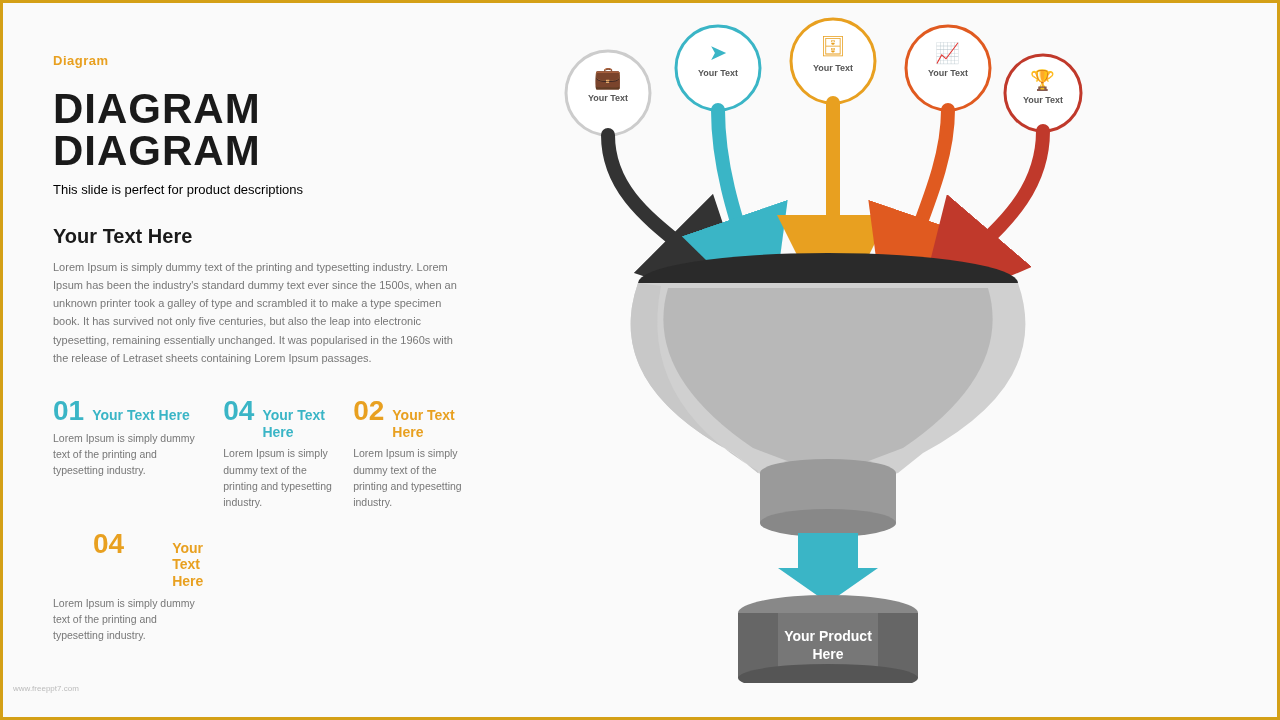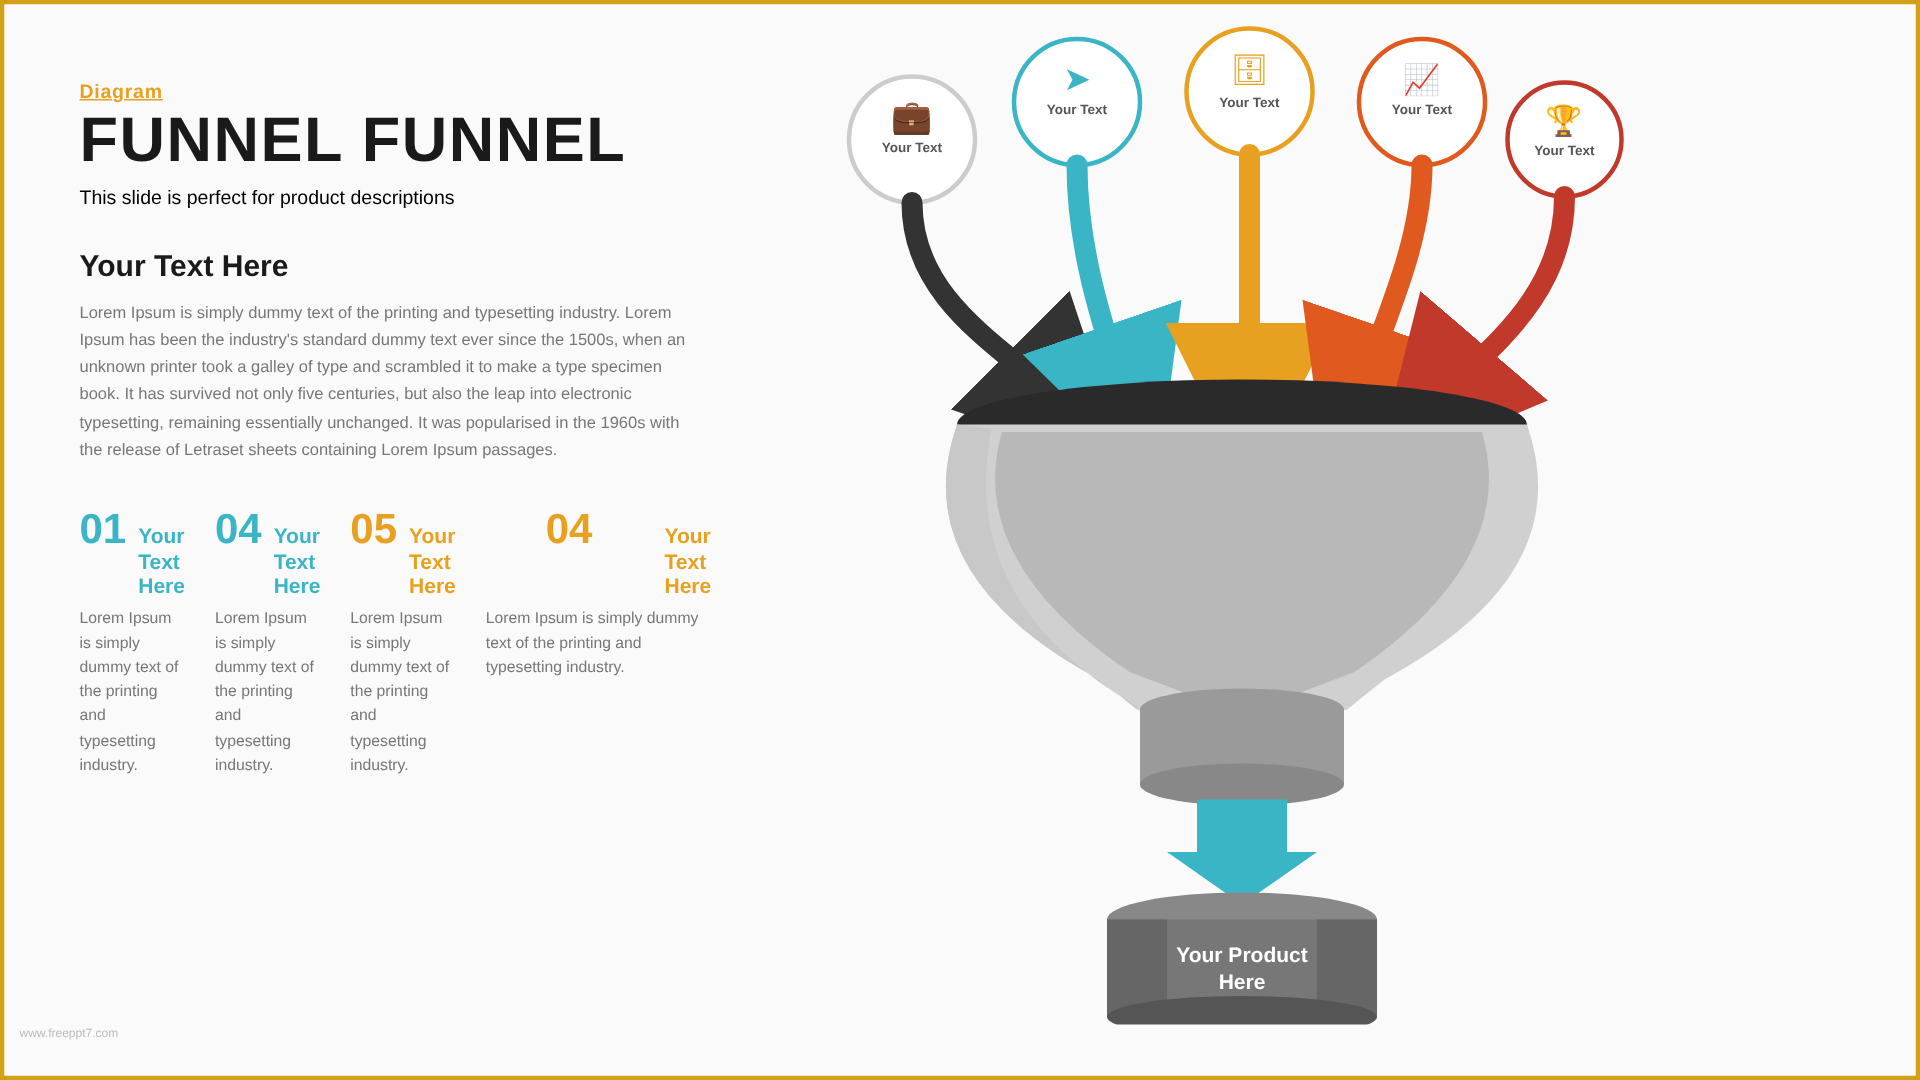--- a/index.html
+++ b/index.html
@@ -25,23 +25,22 @@
       width: 500px;
       padding: 50px 40px 30px 50px;
       display: flex;
       flex-direction: column;
     }
 
     .diagram-label {
       color: #e8a020;
       font-size: 13px;
       font-weight: 600;
-      margin-bottom: 4px;
+      margin-bottom: 20px;
       letter-spacing: 0.5px;
-      text-decoration: underline;
     }
 
     .main-title {
       font-size: 42px;
       font-weight: 900;
       color: #1a1a1a;
       line-height: 1;
       margin-bottom: 10px;
       letter-spacing: 1px;
     }
@@ -62,21 +61,21 @@
     .body-text {
       font-size: 11px;
       color: #777;
       line-height: 1.65;
       margin-bottom: 30px;
     }
 
     
     .numbered-items {
       display: grid;
-      grid-template-columns: 1fr 1fr 1fr 1fr;
+      grid-template-columns: 1fr 1fr 1fr;
       gap: 19px 20px;
     }
 
     .numbered-item {
       display: flex;
       flex-direction: column;
     }
 
     .item-header {
       display: flex;
@@ -127,21 +126,21 @@
       color: #bbb;
     }
   </style>
 </head>
 <body>
 
 <div class="slide">
 
   <div class="left-panel">
     <span class="diagram-label">Diagram</span>
-    <h1 class="main-title">FUNNEL FUNNEL</h1>
+    <h1 class="main-title">DIAGRAM DIAGRAM</h1>
     <p class="subtitle">This slide is perfect for product descriptions</p>
 
     <h2 class="section-title">Your Text Here</h2>
     <p class="body-text">Lorem Ipsum is simply dummy text of the printing and typesetting industry. Lorem Ipsum has been the industry's standard dummy text ever since the 1500s, when an unknown printer took a galley of type and scrambled it to make a type specimen book. It has survived not only five centuries, but also the leap into electronic typesetting, remaining essentially unchanged. It was popularised in the 1960s with the release of Letraset sheets containing Lorem Ipsum passages.</p>
 
     <div class="numbered-items">
       <div class="numbered-item n1">
         <div class="item-header">
           <span class="item-number">01</span>
           <span class="item-title">Your Text Here</span>
@@ -150,21 +149,21 @@
       </div>
       <div class="numbered-item n2">
         <div class="item-header">
           <span class="item-number">04</span>
           <span class="item-title">Your Text Here</span>
         </div>
         <p class="item-body">Lorem Ipsum is simply dummy text of the printing and typesetting industry.</p>
       </div>
       <div class="numbered-item n3">
         <div class="item-header">
-          <span class="item-number">05</span>
+          <span class="item-number">02</span>
           <span class="item-title">Your Text Here</span>
         </div>
         <p class="item-body">Lorem Ipsum is simply dummy text of the printing and typesetting industry.</p>
       </div>
       <div class="numbered-item n4">
         <div class="item-header">
           <span class="item-number">04</span>
           <span class="item-title">Your Text Here</span>
         </div>
         <p class="item-body">Lorem Ipsum is simply dummy text of the printing and typesetting industry.</p>

